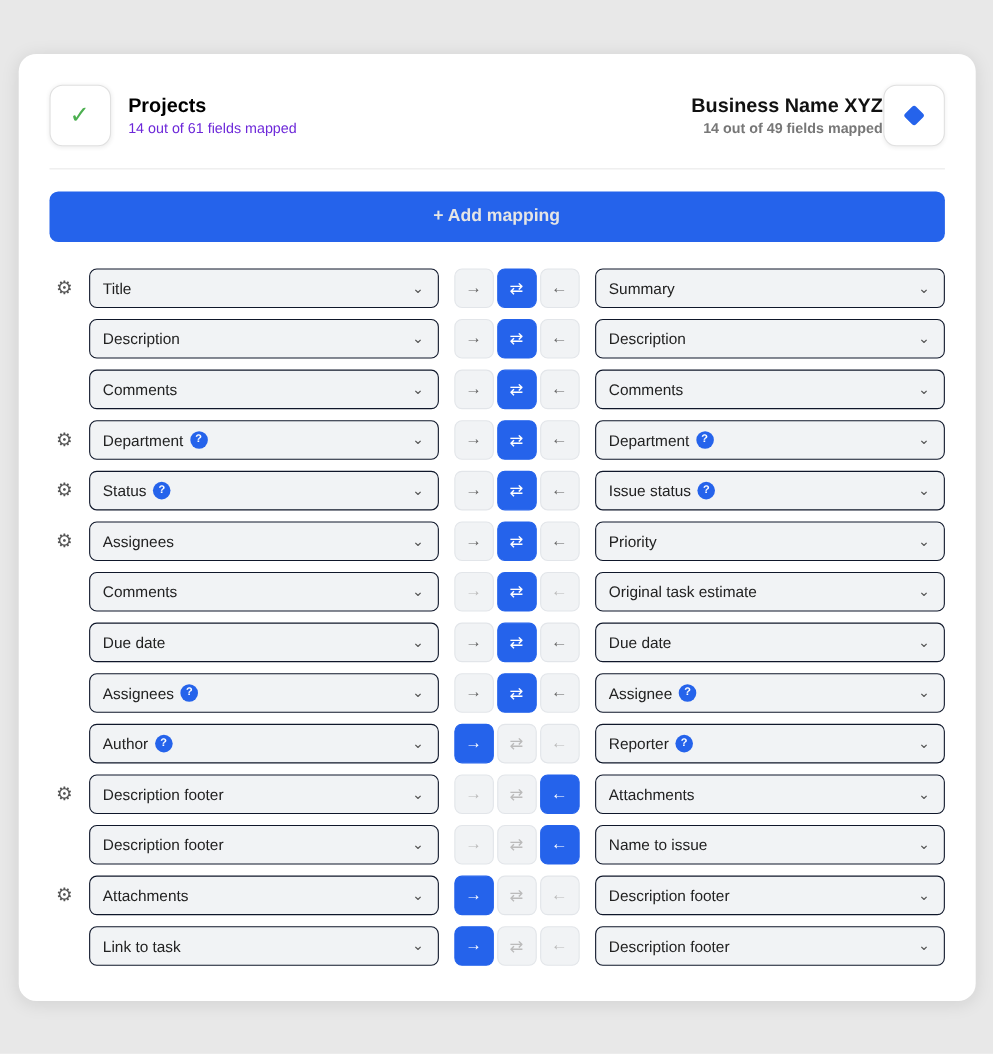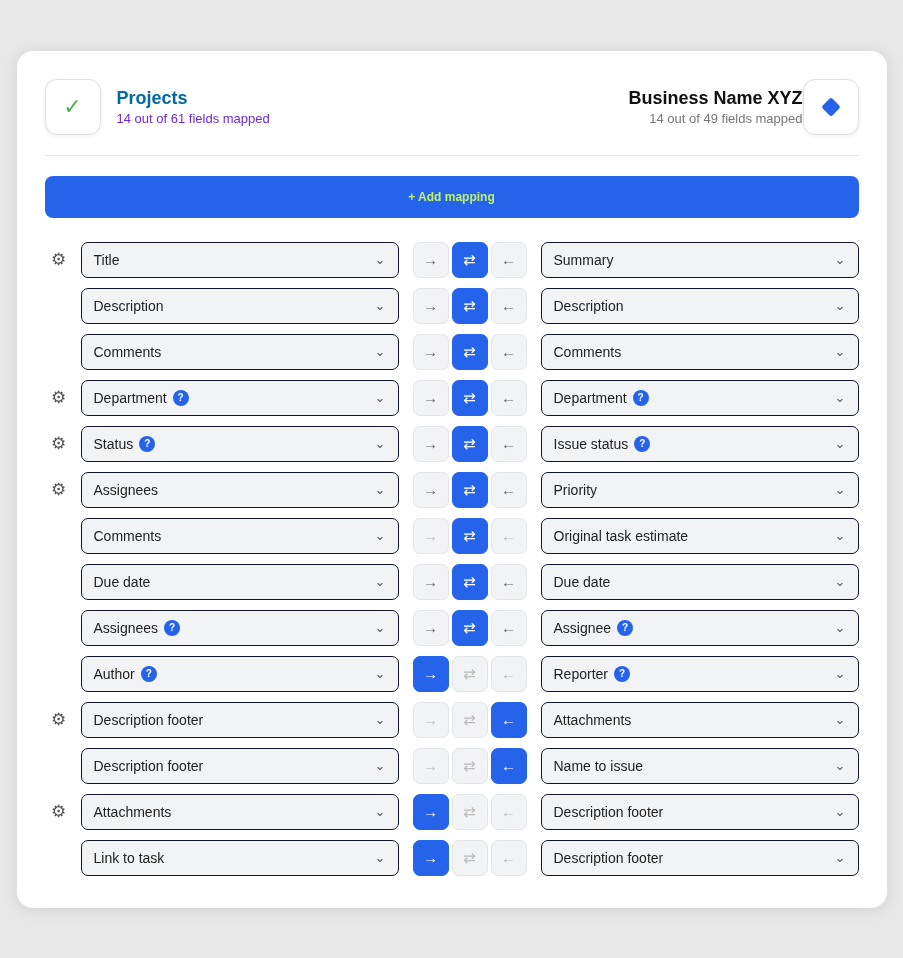--- a/index.html
+++ b/index.html
@@ -38,21 +38,21 @@
       display: flex;
       align-items: center;
       justify-content: center;
       font-size: 22px;
       color: #4caf50;
       box-shadow: 0 1px 4px rgba(0,0,0,0.07);
     }
     .header-text .title {
       font-size: 18px;
       font-weight: 700;
-      color: #0369a1;
+      color: #000000;
     }
     .header-text .subtitle {
       font-size: 13px;
       color: #6d28d9;
       margin-top: 2px;
     }
     .header-right {
       display: flex;
       align-items: center;
       gap: 0;
@@ -62,20 +62,21 @@
     }
     .header-right-text .title {
       font-size: 18px;
       font-weight: 700;
       color: #111;
     }
     .header-right-text .subtitle {
       font-size: 13px;
       color: #777;
       margin-top: 2px;
+      font-weight: bold;
     }
     .header-diamond {
       width: 56px;
       height: 56px;
       border-radius: 12px;
       background: #fff;
       border: 1px solid #e0e0e0;
       display: flex;
       align-items: center;
       justify-content: center;
@@ -90,25 +91,25 @@
       border-top: 1px solid #e8e8e8;
       margin-bottom: 20px;
     }
     .add-mapping-btn {
       display: flex;
       align-items: center;
       justify-content: center;
       gap: 8px;
       width: 100%;
       background: #2563eb;
-      color: #bef264;
+      color: #e5e5e5;
       border: none;
       border-radius: 8px;
       padding: 14px;
-      font-size: 12px;
+      font-size: 16px;
       font-weight: 600;
       cursor: pointer;
       margin-bottom: 24px;
     }
     .mappings-list {
       display: flex;
       flex-direction: column;
       gap: 10px;
     }
     .mapping-row {

